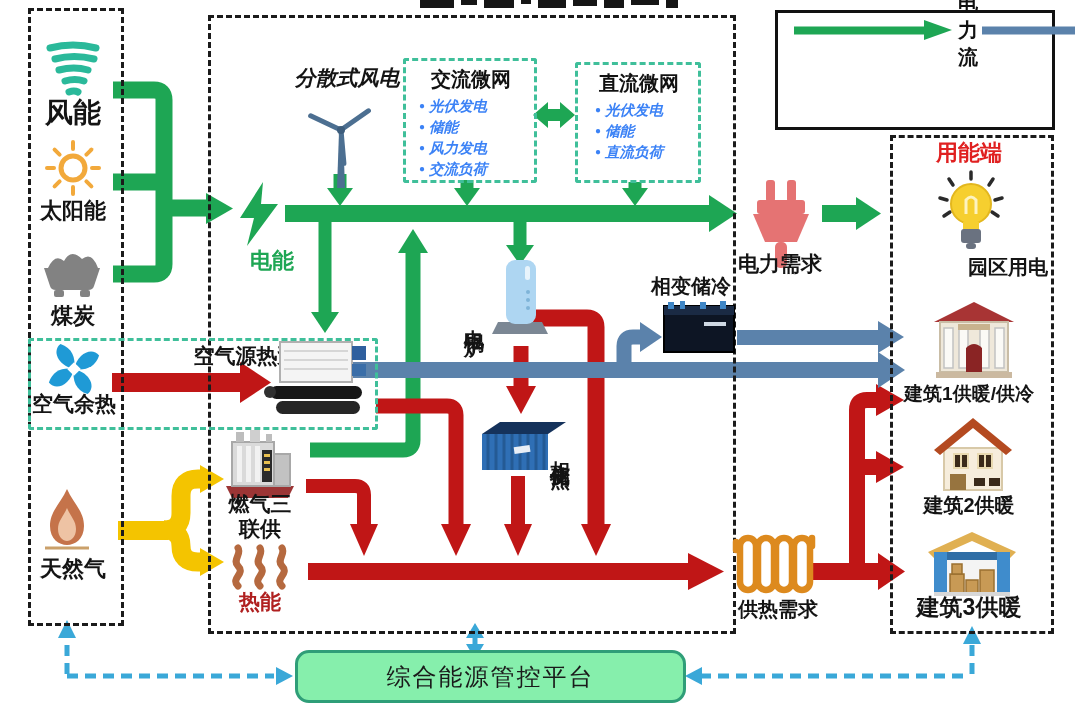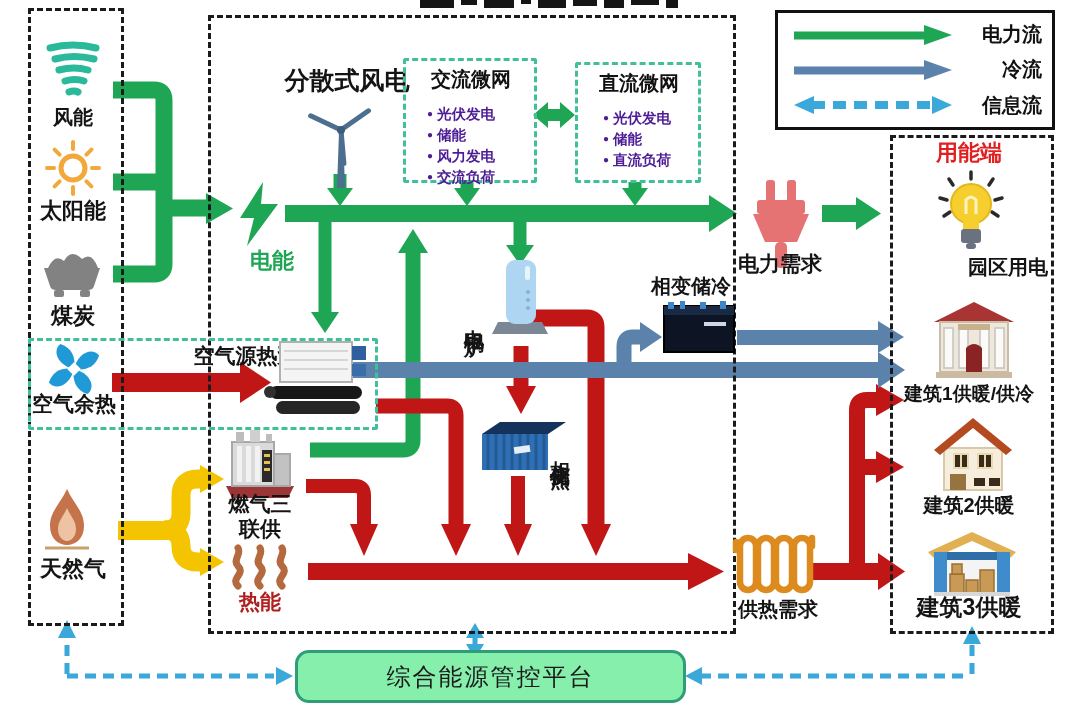--- a/index.html
+++ b/index.html
@@ -4,26 +4,26 @@
 <style>
   html,body{margin:0;padding:0;background:#fff;}
   #stage{position:relative;width:1075px;height:710px;background:#fff;overflow:hidden;
          font-family:"Liberation Sans","DejaVu Sans",sans-serif;}
   .abs{position:absolute;}
   .lbl{position:absolute;font-weight:700;font-size:20px;color:#141414;text-align:center;line-height:1.18;}
   .dashbox{position:absolute;border:3px dashed #1b1b1b;}
   .tealbox{position:absolute;border:3px dashed #3fbf9a;border-radius:3px;}
   .mgrid{background:transparent;padding:5px 7px 4px 9px;z-index:3;}
   .mgrid .ttl{font-weight:700;font-size:20px;text-align:center;color:#111;margin:0 0 3px 0;}
-  .mgrid ul{list-style:none;margin:12px;padding:0;font-size:14.5px;font-weight:700;color:#4c1d95;}
+  .mgrid ul{list-style:none;margin:4px;padding:0;font-size:14.5px;font-weight:700;color:#3b82f6;font-style:italic;}
   .mgrid li{margin:2px 0;white-space:nowrap;}
   .mgrid li::before{content:"●";font-size:10px;margin-right:4px;vertical-align:2px;}
   .vtext{writing-mode:vertical-rl;text-orientation:upright;letter-spacing:3px;}
   #legend{position:absolute;left:775px;top:10px;width:280px;height:120px;border:3px solid #111;
-          background:#fff;display:flex;flex-direction:column;justify-content:space-around;
+          background:#fff;display:flex;flex-direction:row;justify-content:space-around;
           padding:4px 10px 4px 12px;box-sizing:border-box;z-index:4;}
   .legrow{display:flex;align-items:center;height:26px;}
   .legrow svg{flex:0 0 168px;}
   .legrow .lt{flex:1;text-align:right;font-weight:700;font-size:20px;color:#111;}
   #platform{position:absolute;left:295px;top:650px;width:385px;height:47px;border:3.5px solid #2f9e78;
             border-radius:14px;background:#86efac;display:flex;align-items:center;justify-content:center;
             font-size:24px;color:#1a1a1a;z-index:3;letter-spacing:2px;}
   #watermark{position:absolute;left:714px;top:642px;display:flex;align-items:center;gap:6px;
              color:#b4b9bd;font-size:26px;font-weight:400;z-index:3;letter-spacing:2px;}
   .tfrag{display:inline-block;background:#151515;margin-right:7px;vertical-align:top;}
@@ -126,21 +126,21 @@
 
   <span class="abs" style="left:42px;top:40px;z-index:3;">
     <svg width="62" height="62" viewBox="0 0 62 62" stroke="#2ab99a" stroke-width="7" stroke-linecap="round" fill="none">
       <path d="M8 8 Q31 2 54 8"></path>
         <path d="M13 19 Q32 14 52 19"></path>
         <path d="M17 30 Q32 26 46 30"></path>
         <path d="M23 41 Q33 38 42 41"></path>
         <path d="M27 52 Q32 50 36 52"></path>
     </svg>
   </span>
-  <div class="lbl" style="left:28px;top:106px;width:90px;font-size:20px;">风能</div>
+  <div class="lbl" style="left:28px;top:96px;width:90px;font-size:28px;">风能</div>
 
   <span class="abs" style="left:45px;top:140px;z-index:3;">
     <svg width="56" height="56" viewBox="0 0 56 56">
       <circle cx="28" cy="28" r="12" fill="#fff" stroke="#f2a93b" stroke-width="5"></circle>
       <g stroke="#f2a93b" stroke-width="4" stroke-linecap="round">
         <line x1="28" y1="2" x2="28" y2="9"></line>
           <line x1="28" y1="47" x2="28" y2="54"></line>
         <line x1="2" y1="28" x2="9" y2="28"></line>
           <line x1="47" y1="28" x2="54" y2="28"></line>
         <line x1="9.6" y1="9.6" x2="14.6" y2="14.6"></line>
@@ -177,21 +177,21 @@
 
   <span class="abs" style="left:40px;top:486px;z-index:3;">
     <svg width="54" height="66" viewBox="0 0 54 66">
       <path d="M27 3 C21 17 10 25 10 40 C10 53 19 59 27 59 C35 59 44 53 44 40 C44 25 33 17 27 3 Z" fill="#c5734a"></path>
       <path d="M27 22 C23 31 18 35 18 43 C18 51 23 55 27 55 C31 55 36 51 36 43 C36 35 31 31 27 22 Z" fill="#eec3a4"></path>
       <line x1="5" y1="62" x2="49" y2="62" stroke="#caa06a" stroke-width="3"></line>
     </svg>
   </span>
   <div class="lbl" style="left:28px;top:556px;width:90px;font-size:22px;">天然气</div>
 
-  <div class="lbl" style="left:282px;top:66px;width:130px;font-size:25px;z-index:3;">分散式风电</div>
+  <div class="lbl" style="left:282px;top:66px;width:130px;font-size:21px;z-index:3;font-style:italic;">分散式风电</div>
   <span class="abs" style="left:296px;top:90px;z-index:3;">
     <svg width="90" height="100" viewBox="0 0 90 100">
       <polygon points="43,42 47,42 49,98 41,98" fill="#4c6f91"></polygon>
       <g fill="#4c6f91">
         <rect x="45" y="37.5" width="36" height="5" rx="2.5" transform="rotate(-155 45 40)"></rect>
         <rect x="45" y="37.5" width="36" height="5" rx="2.5" transform="rotate(-35 45 40)"></rect>
         <rect x="45" y="37.5" width="36" height="5" rx="2.5" transform="rotate(85 45 40)"></rect>
       </g>
       <circle cx="45" cy="40" r="4" fill="#3d5d7c"></circle>
     </svg>

